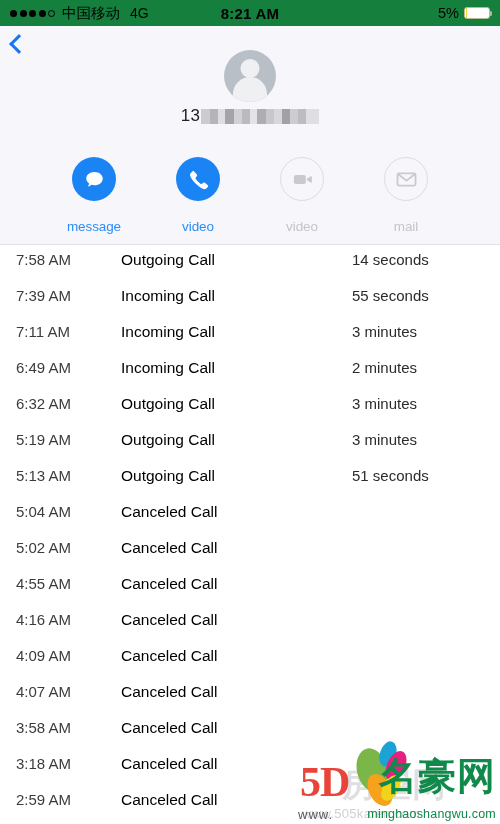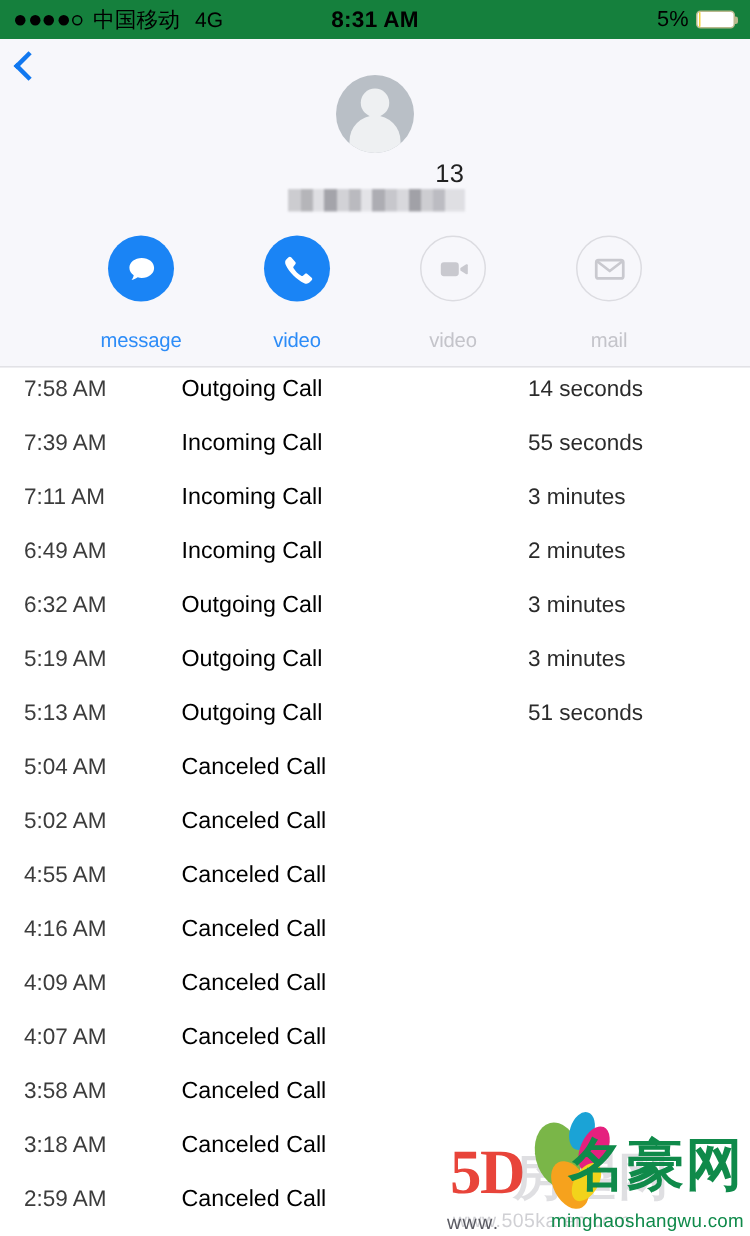--- a/index.html
+++ b/index.html
@@ -168,23 +168,22 @@
     position: absolute;
     width: 34px; height: 26px;
     border-radius: 17px 17px 0 0;
     background: #eef0f2;
     left: 50%;
     transform: translateX(-50%);
     bottom: -1px;
   }
   .phone-row {
     display: flex;
-    align-items: flex-end;
+    align-items: center;
     margin-top: 4px;
-    flex-direction: column;
   }
   .phone-prefix {
     font-size: 17px;
     color: #222;
     letter-spacing: 0.2px;
   }
   .phone-redacted {
     width: 118px;
     height: 15px;
     margin-left: 1px;
@@ -347,21 +346,21 @@
     <div class="signal-dots">
       <span class="dot"></span>
         <span class="dot"></span>
         <span class="dot"></span>
         <span class="dot"></span>
         <span class="dot hollow"></span>
     </div>
     <span class="carrier">中国移动</span>
     <span class="network">4G</span>
   </div>
-  <div class="status-time">8:31 AM</div>
+  <div class="status-time">8:21 AM</div>
   <div class="status-right">
     <span class="battery-pct">5%</span>
     <span class="battery">
       <span class="battery-fill" id="batt-fill" style="width: 1.175px; background: rgb(246, 211, 60);"></span>
     </span>
   </div>
 </div>
 
 <div class="header">
   <div class="navbar">

